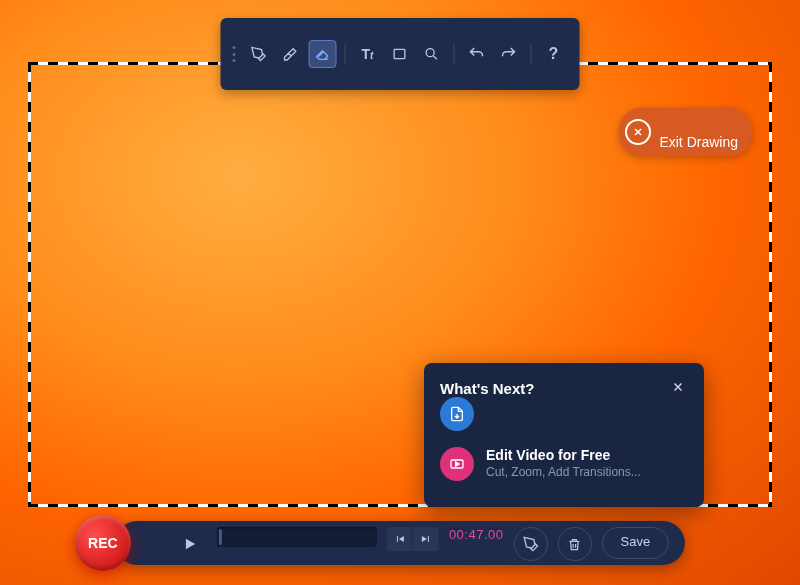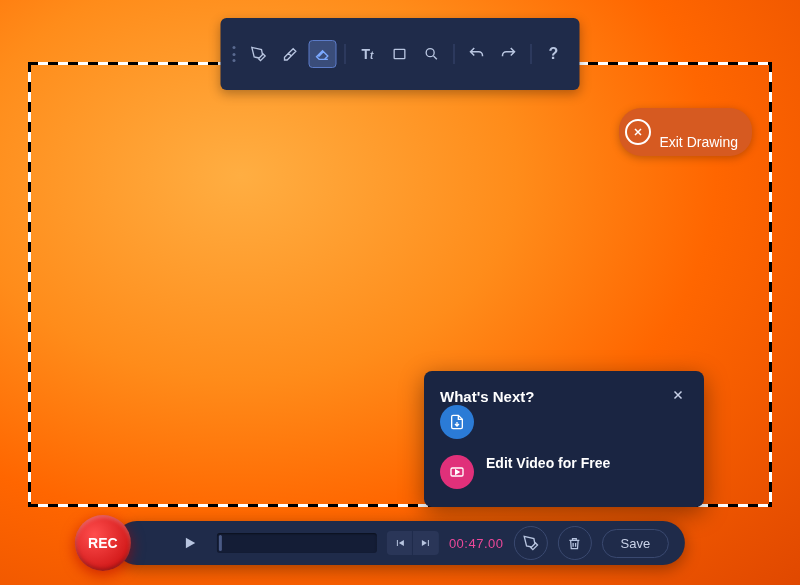--- a/index.html
+++ b/index.html
@@ -101,41 +101,40 @@
       width: 280px;
       background: #1a2542;
       border-radius: 8px;
       box-shadow: 0 6px 24px rgba(0,0,0,0.4);
       padding: 14px 16px 18px;
     }
     .wn-head { display:flex; justify-content:space-between; align-items:flex-end; }
     .wn-title { color:#fff; font-size:15px; font-weight:700;}
     .wn-close { color:#c9d2e8; cursor:pointer; width:20px; height:20px; display:flex; align-items:center; justify-content:center;}
     .wn-item { display:flex; align-items:flex-start; gap:12px; margin-bottom:16px; cursor:pointer;}
-    .wn-item:last-child { margin-bottom:0;}
+    .wn-item:last-child { margin-bottom:8px;}
     .wn-icon-wrap {
       width:34px; height:34px; border-radius:50%;
       display:flex; align-items:center; justify-content:center;
       flex-shrink:0;
     }
     .wn-icon-wrap.blue { background:#2b7bd6;}
     .wn-icon-wrap.pink { background:#e0307a;}
     .wn-text { display:flex; flex-direction:column; gap:2px; min-width:0;}
     .wn-item-title { color:#fff; font-size:14px; font-weight:700;}
     .wn-item-sub { color:#8b96b3; font-size:12px; white-space:nowrap; overflow:hidden; text-overflow:ellipsis;}
     
     .bottom-bar {
       position: absolute;
       left: 50%;
       bottom: 20px;
       transform: translateX(-50%);
       background: #1f2b4a;
       border-radius: 28px;
       display:flex;
-      align-items:center;
       padding: 6px 16px 6px 58px;
       height: 44px;
       gap: 10px;
       box-shadow: 0 4px 16px rgba(0,0,0,0.35);
     }
     .rec-button {
       position:absolute;
       left: -40px;
       top: 50%;
       transform: translateY(-50%);
@@ -283,20 +282,21 @@
   </div>
   <div class="wn-item">
     <div class="wn-icon-wrap pink">
       <svg width="16" height="16" viewBox="0 0 24 24" fill="none" stroke="#fff" stroke-width="2">
           <rect x="3" y="6" width="18" height="12" rx="2"></rect>
           <path d="M10 9l5 3-5 3V9z" fill="#fff"></path>
         </svg>
     </div>
     <div class="wn-text">
       <span class="wn-item-title">Edit Video for Free</span>
+      <span class="wn-item-sub">Cut, Zoom, Add Transitions...</span>
     </div>
   </div>
 </div>
 
 <div class="bottom-bar">
   <div class="rec-button">
     <span>REC</span>
   </div>
   <div class="play-btn">
     <svg width="16" height="16" viewBox="0 0 24 24" fill="currentColor">

